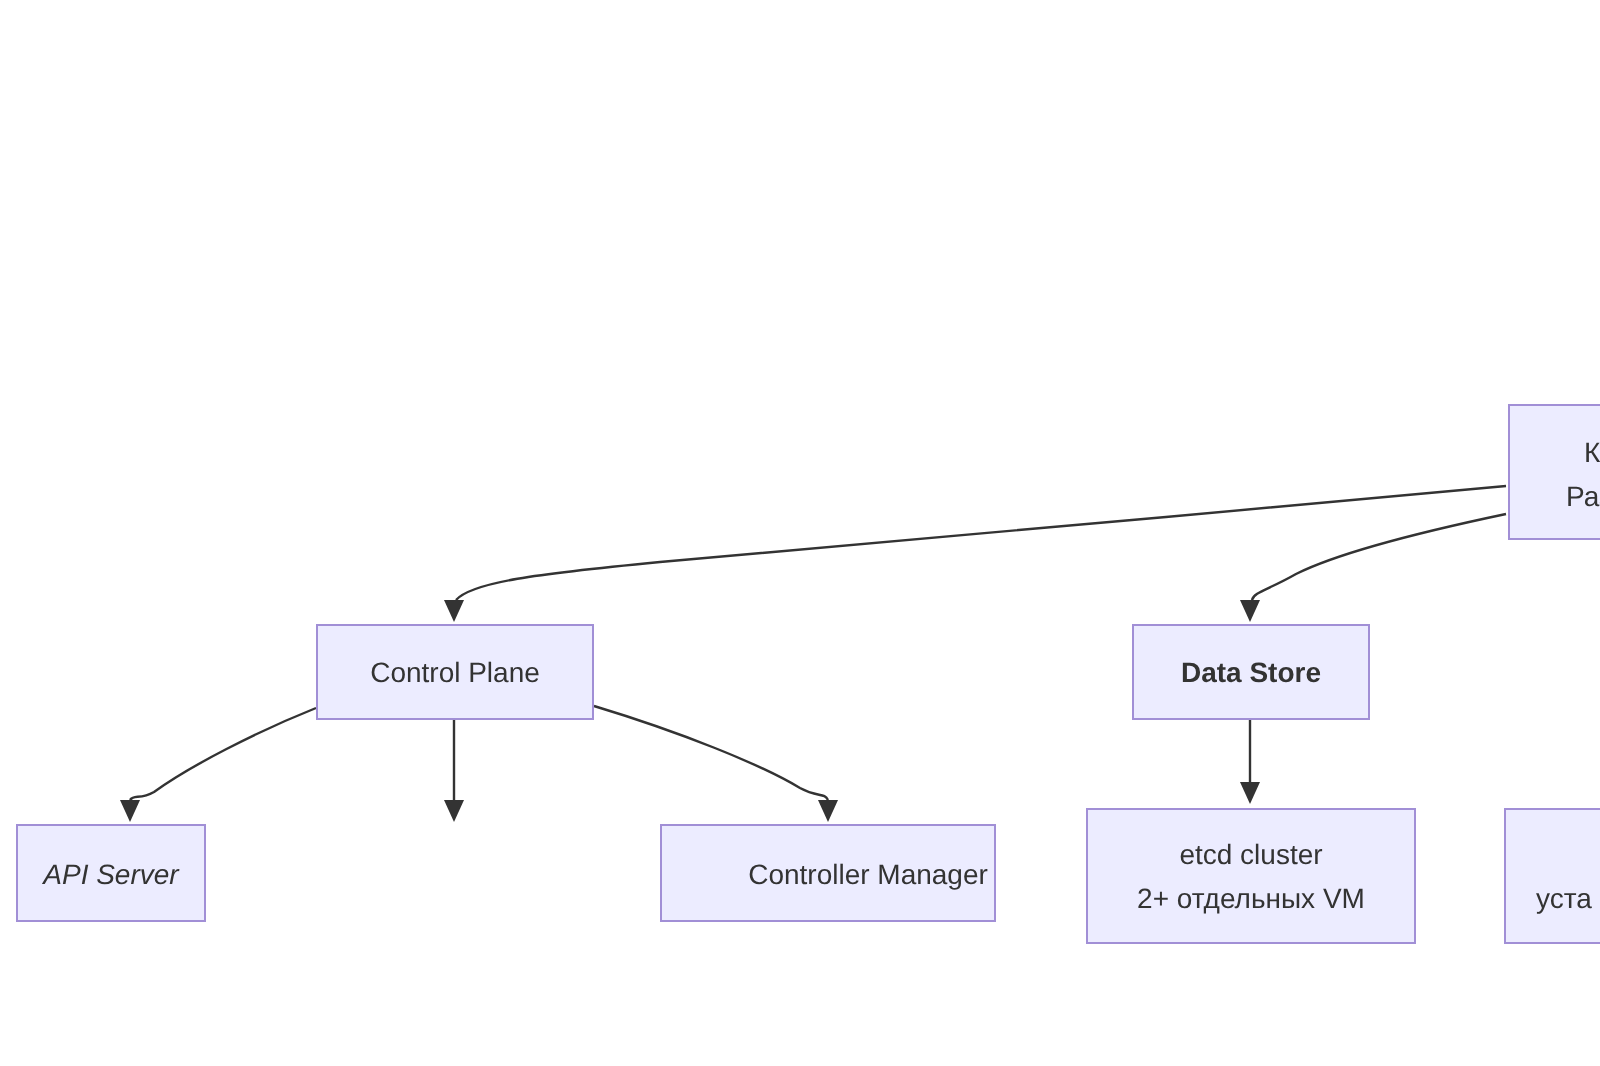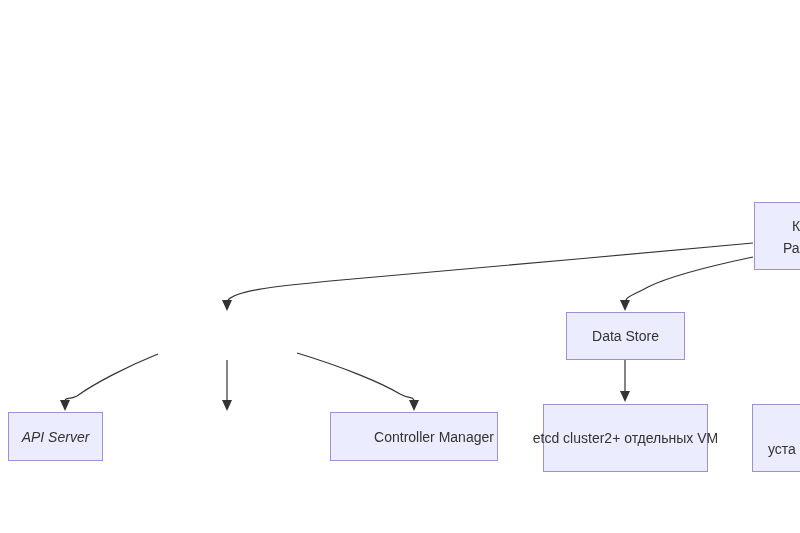--- a/index.html
+++ b/index.html
@@ -33,29 +33,29 @@
     background: #ECECFF;
     border: 1px solid #a18fd6;
     display: flex;
     align-items: center;
     justify-content: center;
     font-size: 14px;
     line-height: 22px;
     text-align: center;
     white-space: nowrap;
   }
-  .node.two-line { flex-direction: row; }
+  .node.two-line { flex-direction: column; }
   .node.partial { display: block; }
   .node.partial span {
     position: absolute;
     white-space: nowrap;
   }
   
   #node-control-plane      { left: 158px; top: 312px; width: 139px; height: 48px; }
-  #node-data-store         { left: 566px; top: 312px; width: 119px; height: 48px; }
+  #node-data-store         { left: 566px; top: 312px; width: 119px; height: 48px; font-weight: bold; }
   #node-api-server         { left:   8px; top: 412px; width: 95px; height: 49px; font-style: italic; }
   #node-scheduler          { left: 170px; top: 412px; width: 115px; height: 49px; }
   #node-controller-manager { left: 330px; top: 412px; width: 168px; height: 49px; padding-left: 40px; }
   #node-etcd-cluster       { left: 543px; top: 404px; width: 165px; height: 68px; }
   #node-top-right-partial  { left: 754px; top: 202px; width: 150px; height: 68px; }
   #node-bottom-right-partial { left: 752px; top: 404px; width: 150px; height: 68px; }
   #node-top-right-partial .line1 { left: 37px; top: 12px; }
   #node-top-right-partial .line2 { left: 28px; top: 34px; }
   #node-bottom-right-partial .line1 { left: 15px; top: 33px; }
 </style>
@@ -90,20 +90,23 @@
       <path class="edge" d="M297,353 C340,366 380,382 400,394 C409,399 412,396 414,400"></path>
       <path class="arrowhead" d="M409,400 L419,400 L414,411 Z"></path>
     </g>
 
     <g>
       <path class="edge" d="M625,360 L625,391"></path>
       <path class="arrowhead" d="M620,391 L630,391 L625,402 Z"></path>
     </g>
   </svg>
 
+  <div class="node" id="node-control-plane">
+    <span>Control Plane</span>
+  </div>
 
   <div class="node" id="node-data-store">
     <span>Data Store</span>
   </div>
 
   <div class="node" id="node-api-server">
     <span>API Server</span>
   </div>
 
 

